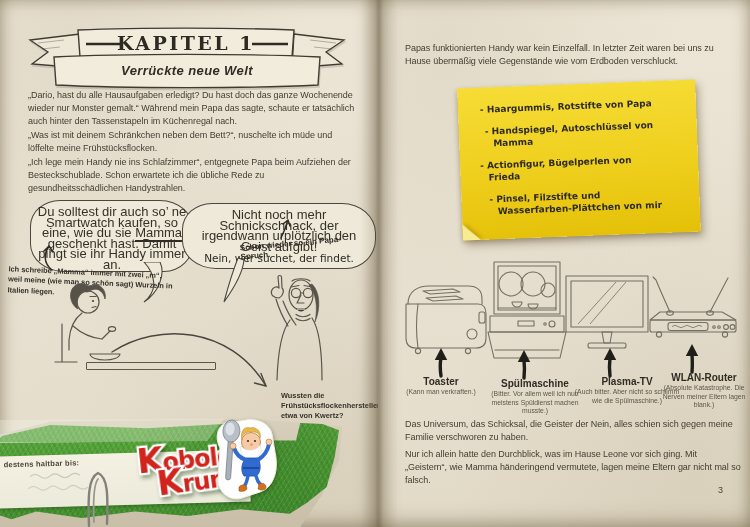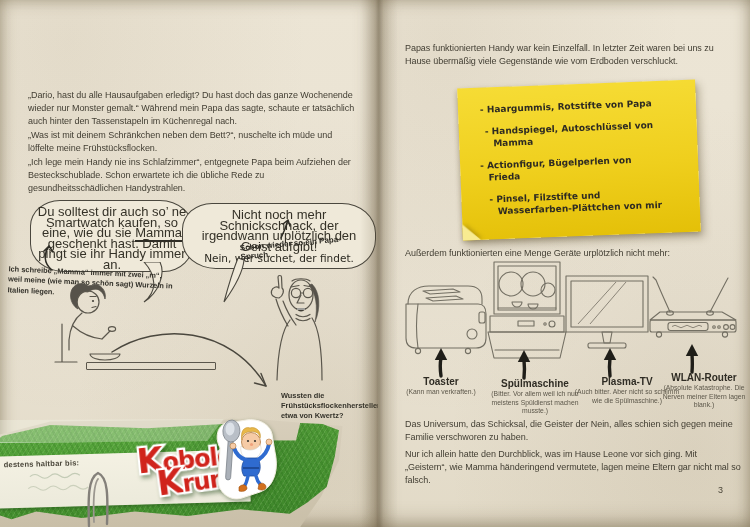--- a/index.html
+++ b/index.html
@@ -76,20 +76,33 @@
   #mamma-note{font-size:7.4px;line-height:10.4px;font-weight:bold;color:#33312a;transform:rotate(2.5deg);}
   .big-say{font-family:"DejaVu Sans",sans-serif;font-size:10.5px;line-height:13px;color:#2b2921;}
 </style>
 </head>
 <body>
 
 <div id="spread">
 
   <div class="page" id="page-left">
 
+    <div class="abs" id="title-banner" style="left:20px;top:26px;width:334px;height:64px;">
+      <svg width="334" height="64" viewBox="0 0 334 64">
+        <path d="M60 8 L10 14 L28 26 L12 38 L62 42 Z" fill="#eee8d8" stroke="#3e3b32" stroke-width="1.3"></path>
+        <path d="M274 8 L324 14 L306 26 L322 38 L272 42 Z" fill="#eee8d8" stroke="#3e3b32" stroke-width="1.3"></path>
+        <path d="M18 17 L44 14 M22 23 L40 21" stroke="#3e3b32" stroke-width=".7" opacity=".5"></path>
+        <path d="M316 17 L290 14 M312 23 L294 21" stroke="#3e3b32" stroke-width=".7" opacity=".5"></path>
+        <path d="M58 4 C120 1.5 212 1.5 274 4 L272 31 C210 29 122 29 60 31 Z" fill="#f2ecdc" stroke="#3e3b32" stroke-width="1.4"></path>
+        <path d="M34 31 C100 27.5 234 27.5 300 31 L298 59 C232 62.5 102 62.5 36 59 Z" fill="#f2ecdc" stroke="#3e3b32" stroke-width="1.4"></path>
+        <path d="M66 18 L102 18 M232 18 L268 18" stroke="#2c2a23" stroke-width="2.6"></path>
+      </svg>
+      <div class="abs" id="chapter-title" style="left:58px;top:4px;width:216px;height:26px;line-height:26px;">KAPITEL 1</div>
+      <div class="abs" id="chapter-sub" style="left:36px;top:32px;width:262px;height:26px;line-height:26px;">Verrückte neue Welt</div>
+    </div>
 
     <div class="abs body-txt" style="left:28px;top:89px;width:330px;">„Dario, hast du alle Hausaufgaben erledigt? Du hast doch das ganze Wochenende wieder nur Monster gemalt.“ Während mein Papa das sagte, schaute er tatsächlich auch hinter den Tassenstapeln im Küchenregal nach.</div>
     <div class="abs body-txt" style="left:28px;top:129px;width:330px;">„Was ist mit deinem Schränkchen neben dem Bett?“, nuschelte ich müde und löffelte meine Frühstücksflocken.</div>
     <div class="abs body-txt" style="left:28px;top:156px;width:330px;">„Ich lege mein Handy nie ins Schlafzimmer“, entgegnete Papa beim Aufziehen der Besteckschublade. Schon erwartete ich die übliche Rede zu gesundheitsschädlichen Handystrahlen.</div>
 
     <div class="bubble" style="left:30px;top:200px;width:150px;height:58px;padding:6px 6px;">
       <div class="bubble-inner"><span>Du solltest dir auch so’ ne Smartwatch kaufen, so eine, wie du sie </span><span class="underlined">Mamma</span><span> geschenkt hast. Damit pingt sie ihr Handy immer an.</span></div>
     </div>
     <svg class="abs" style="left:138px;top:262px;" width="30" height="42" viewBox="0 0 30 42">
       <path d="M6 0 C18 13 20 29 6 40 C20 31 28 13 22 0 Z" fill="#efe9d9" stroke="#4a473e" stroke-width="1.1"></path>
@@ -208,21 +221,20 @@
 
   <div id="sticky">
     <div style="padding:16px 14px 6px 22px;">
       <div class="sticky-item">- Haargummis, Rotstifte von Papa</div>
       <div class="sticky-item" style="margin-left:4px;">- Handspiegel, Autoschlüssel von Mamma</div>
       <div class="sticky-item" style="margin-left:-2px;">- Actionfigur, Bügelperlen von Frieda</div>
       <div class="sticky-item" style="margin-left:6px;">- Pinsel, Filzstifte und Wasserfarben-Plättchen von mir</div>
     </div>
   </div>
 
-  <div class="abs body-txt" style="left:405px;top:247px;width:332px;">Außerdem funktionierten eine Menge Geräte urplötzlich nicht mehr:</div>
 
   <svg class="abs" style="left:396px;top:278px;" width="92" height="80" viewBox="0 0 92 80">
     <path class="appl" d="M12 26 C12 13 22 8 33 8 L72 8 C82 8 86 13 86 21 L86 26"></path>
     <path class="appl" d="M27 13 l30 -2 l7 3 l-30 2 z M30 20 l30 -2 l7 3 l-30 2 z"></path>
     <path class="appl" d="M10 26 L82 26 C88 26 90 30 90 36 L90 60 C90 67 86 70 80 70 L20 70 C13 70 10 66 10 60 Z"></path>
     <path class="appl" d="M22 26 C20 41 20 56 22 70"></path>
     <rect class="appl" x="83" y="34" width="6" height="11" rx="2"></rect>
     <circle class="appl" cx="76" cy="56" r="5"></circle>
     <circle class="appl" cx="22" cy="73" r="2.6"></circle>
       <circle class="appl" cx="72" cy="73" r="2.6"></circle>

